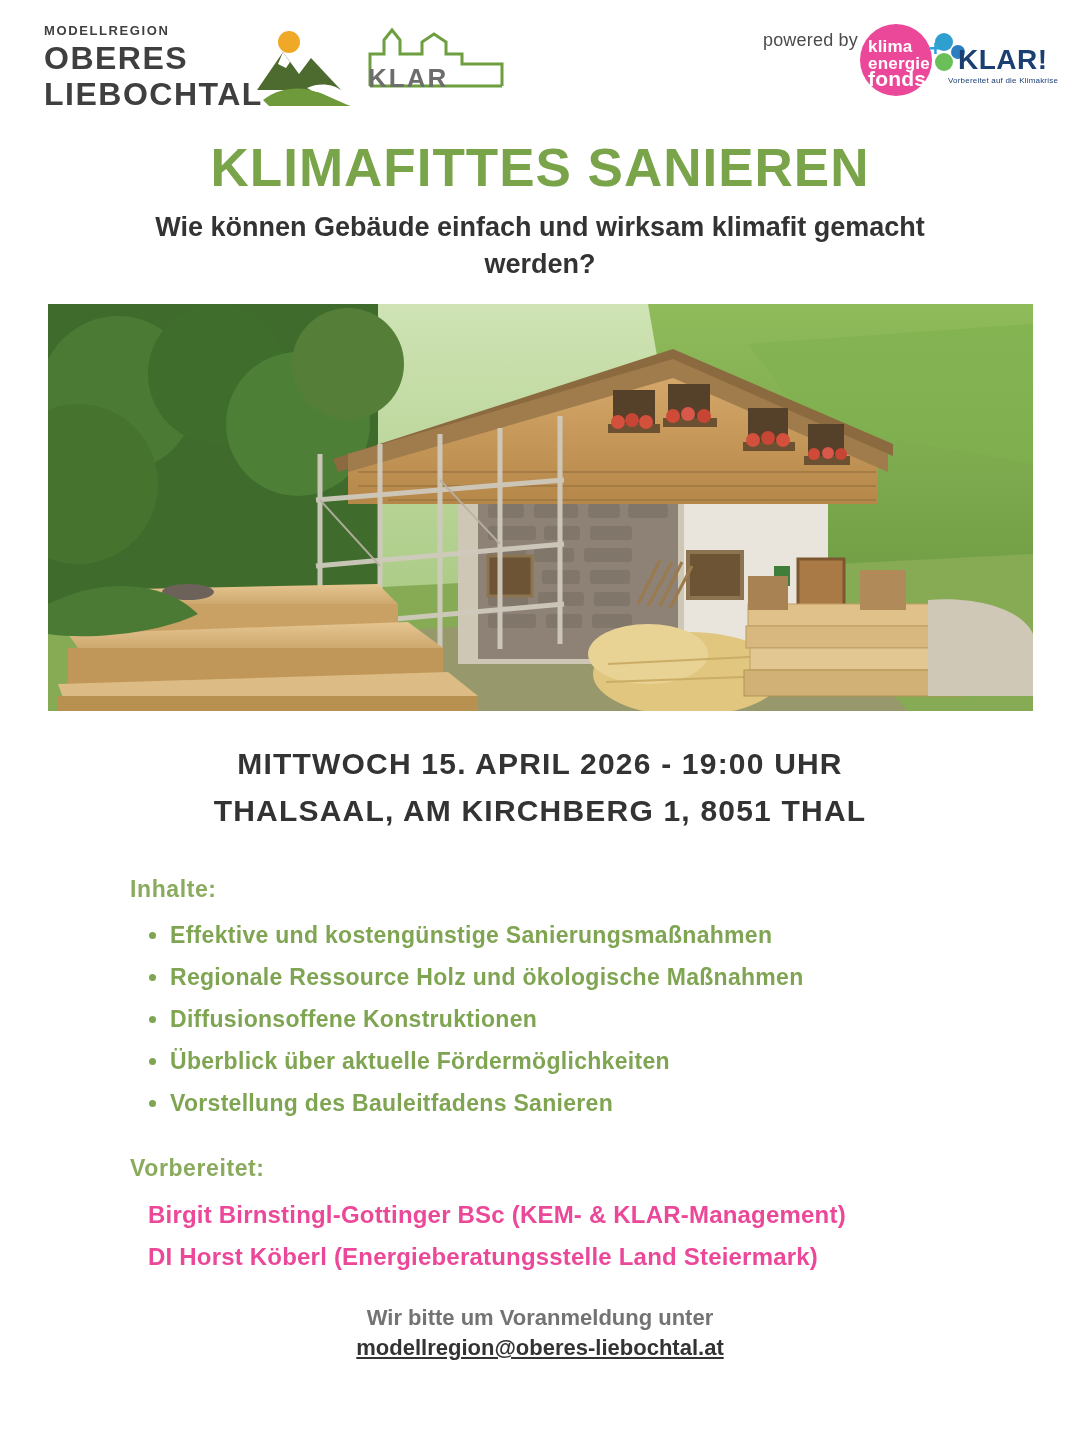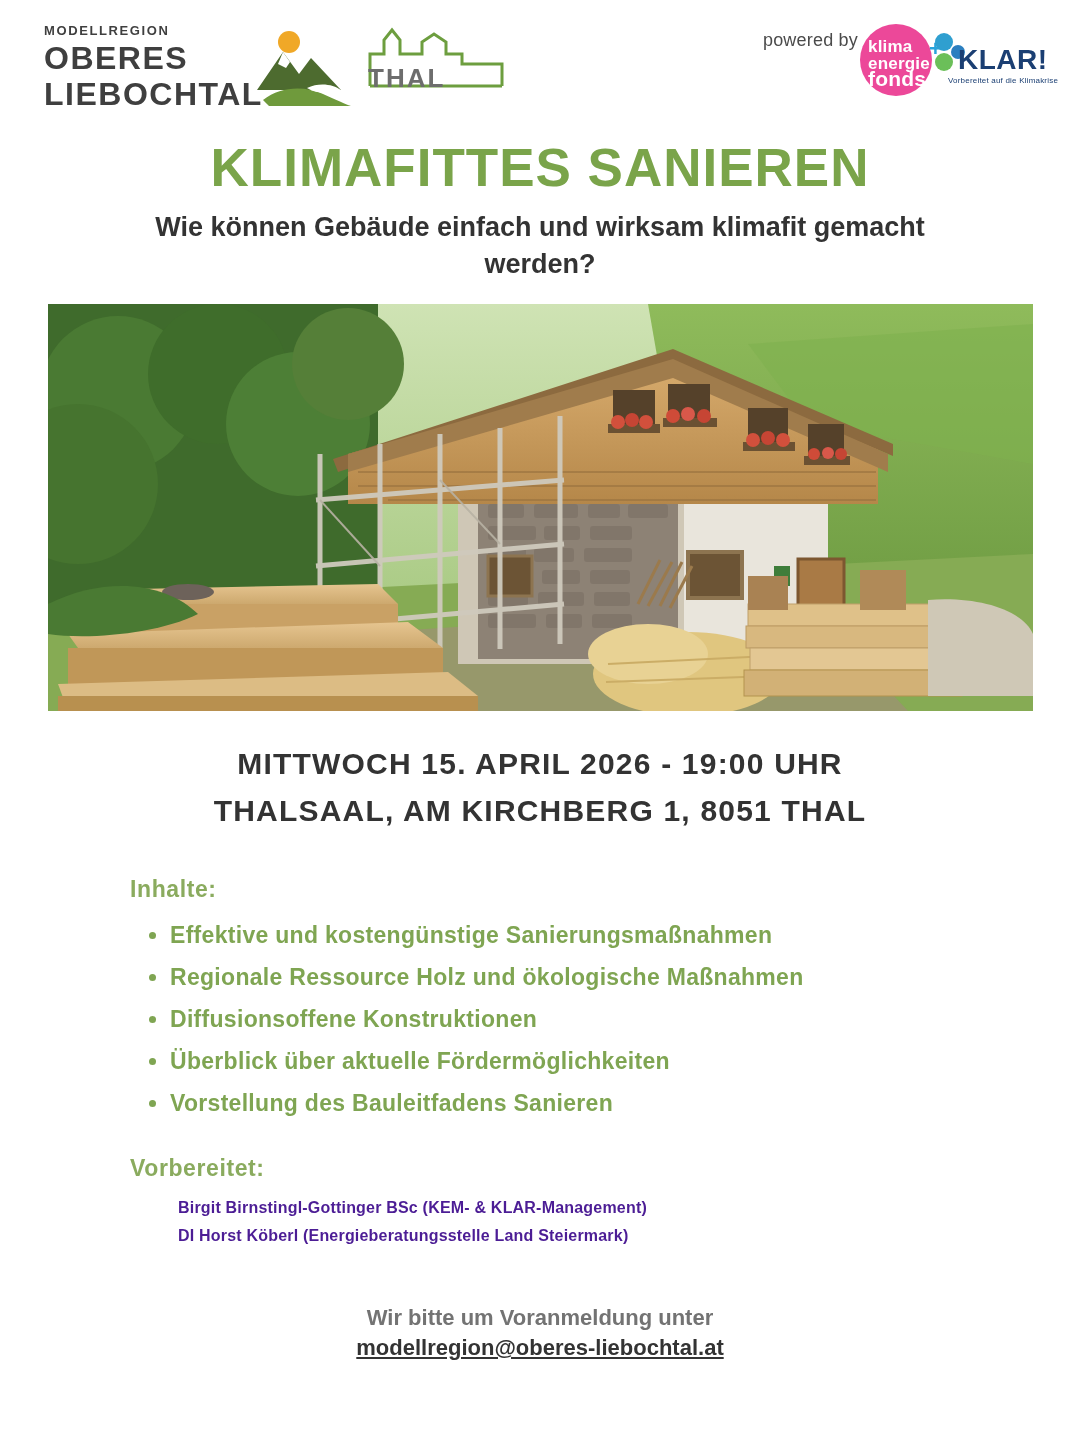--- a/index.html
+++ b/index.html
@@ -214,26 +214,26 @@
     font-size: 23px;
     font-weight: 700;
     color: #7fa552;
     letter-spacing: 0.3px;
     line-height: 1.82;
   }
   .speakers-label {
     margin-top: 30px;
   }
   .speaker {
-    font-size: 16px;
-    font-weight: 700;
-    color: #4c1d95;
+    font-size: 24px;
+    font-weight: 700;
+    color: #ec4899;
     letter-spacing: 0.2px;
     line-height: 1.75;
-    margin-left: 48px;
+    margin-left: 18px;
   }
 
   
   .footer {
     position: absolute;
     left: 0;
     right: 0;
     top: 1300px;
     text-align: center;
   }
@@ -266,21 +266,21 @@
       <path d="M14 72 C32 58, 56 58, 74 66 C88 72, 96 76, 102 78 L20 78 Z" fill="#6f9a3c"></path>
       <path d="M58 60 C70 54, 84 56, 92 62 C80 66, 68 66, 58 60 Z" fill="#ffffff"></path>
     </svg>
   </div>
 
   <div class="logo-thal">
     <svg viewBox="0 0 150 76" width="150" height="76">
       <path d="M8 62 L8 30 L22 30 L22 16 L30 6 L38 16 L38 30 L60 30 L60 18 L72 10 L84 18 L84 30 L100 30 L100 40 L140 40 L140 62" fill="none" stroke="#6d9e3f" stroke-width="3"></path>
       <line x1="8" y1="62" x2="140" y2="62" stroke="#6d9e3f" stroke-width="3"></line>
     </svg>
-    <div class="thal-text">THAL</div>
+    <div class="thal-text">KLAR</div>
   </div>
 
   <div class="powered-by">powered by</div>
 
   <div class="logo-klima">
     <div class="klima-circle">
       <span class="kl-l1">klima</span>
       <span class="kl-l2">energie</span>
       <span class="kl-l3">fonds</span>
     </div>

